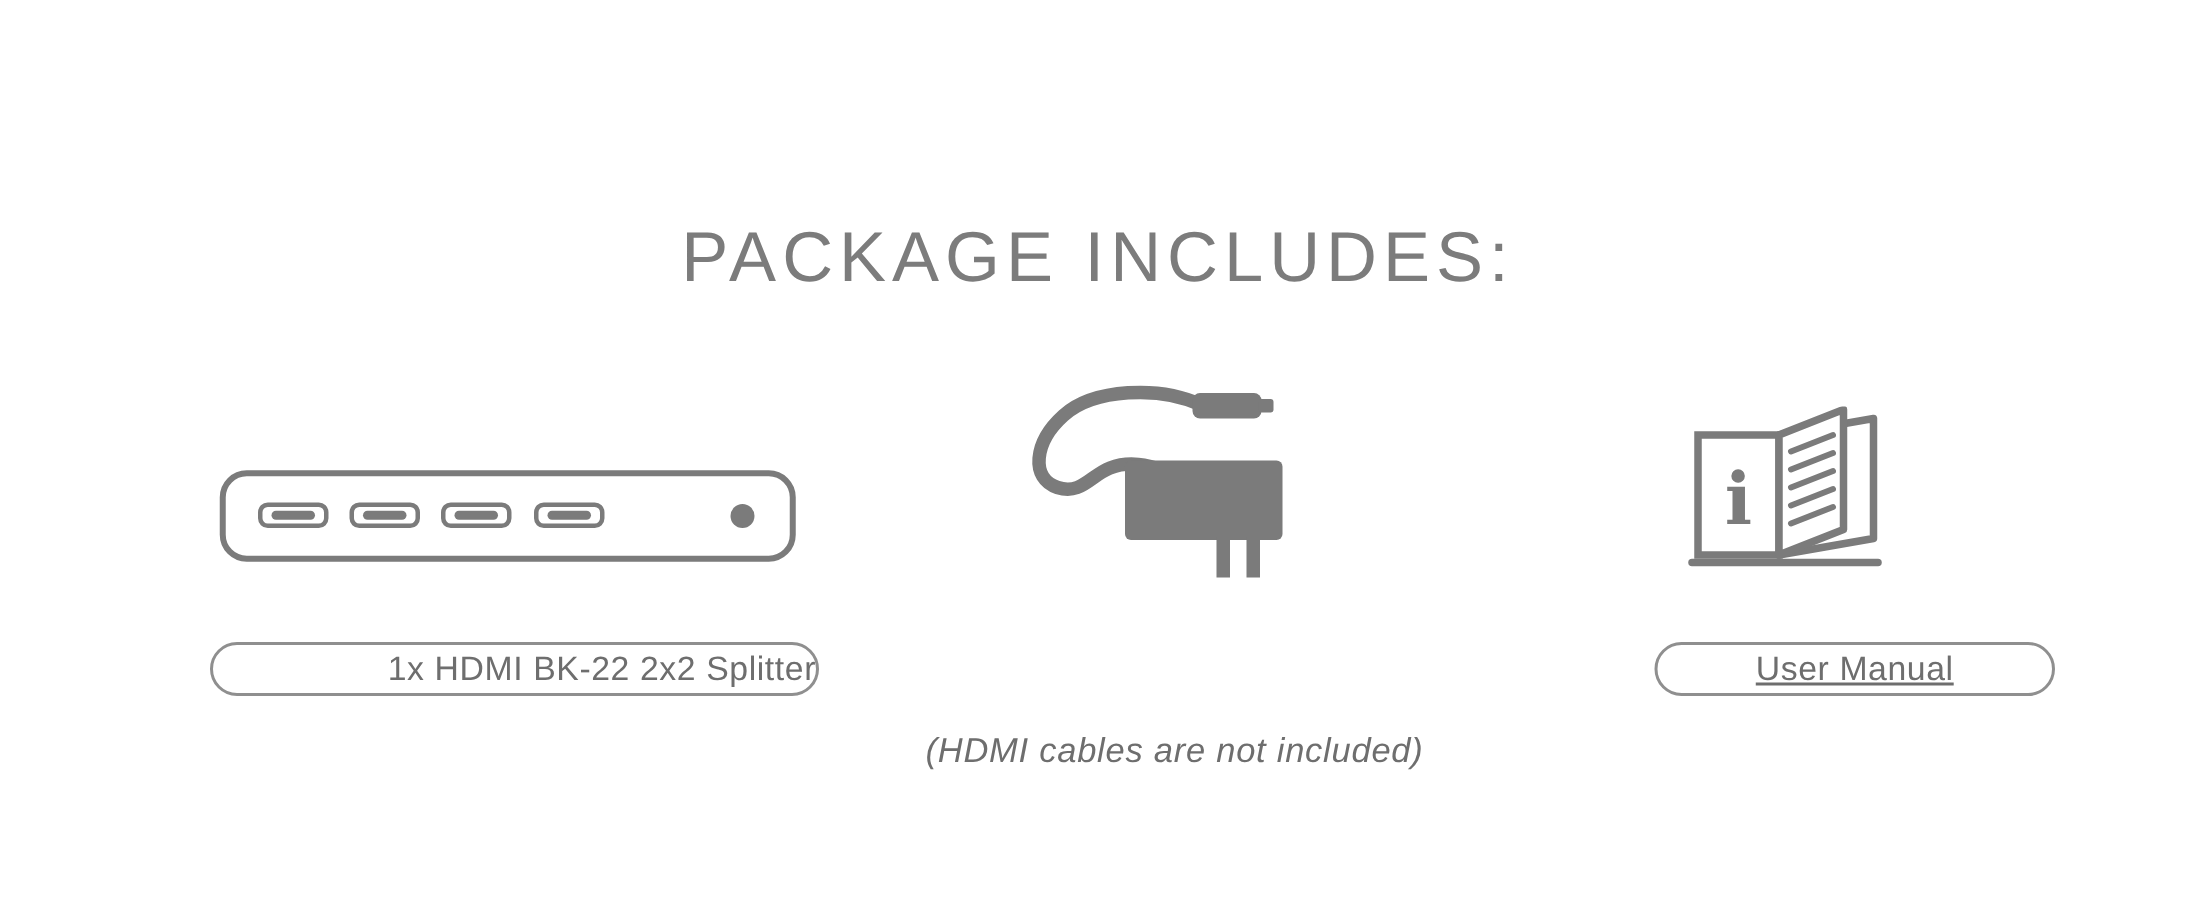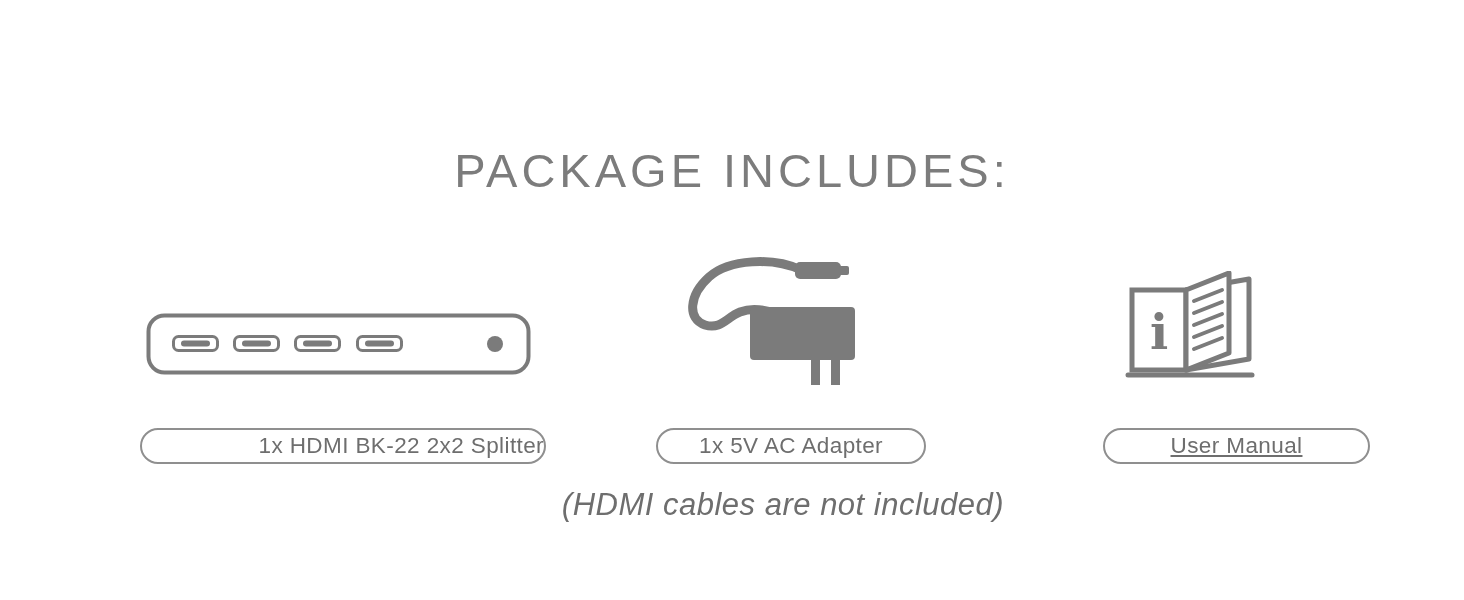--- a/index.html
+++ b/index.html
@@ -26,21 +26,21 @@
     color:var(--text-gray,#6e6e6e); font-size:22.5px; letter-spacing:0.4px;
     background:var(--background,#ffffff);
   }
   .pill-splitter { left:140px;  width:406px;justify-content:flex-end; }
   .pill-adapter  { left:656px;  width:270px; }
   .pill-manual   { left:1103px; width:267px;text-decoration:underline; }
 
   .note {
     position:absolute; top:487px; left:453px; width:660px;
     text-align:center; font-style:italic;
-    font-size:31px; color:var(--text-gray,#6e6e6e); letter-spacing:0.5px;
+    font-size:23px; color:var(--text-gray,#6e6e6e); letter-spacing:0.5px;
   }
 </style>
 </head>
 <body>
 
 <div class="canvas">
 
   <h1 class="title">PACKAGE INCLUDES:</h1>
 
   <span class="icon icon-splitter">
@@ -88,22 +88,19 @@
       <line x1="69" y1="66" x2="97" y2="55" stroke="currentColor" stroke-width="4" stroke-linecap="round"></line>
       <line x1="69" y1="78" x2="97" y2="67" stroke="currentColor" stroke-width="4" stroke-linecap="round"></line>
       <text x="34" y="78" text-anchor="middle" font-size="48" font-weight="bold" font-family="DejaVu Serif, serif" fill="currentColor">i</text>
       <line x1="3" y1="104" x2="127" y2="104" stroke="currentColor" stroke-width="5" stroke-linecap="round"></line>
     </svg>
   </span>
 
   <div class="pill pill-splitter">
     <span>1x HDMI BK-22 2x2 Splitter</span>
   </div>
-  <div class="pill pill-adapter">
-    <span>1x 5V AC Adapter</span>
-  </div>
   <div class="pill pill-manual">
     <span>User Manual</span>
   </div>
 
   <p class="note">(HDMI cables are not included)</p>
 
 </div>
 
 </body></html>

